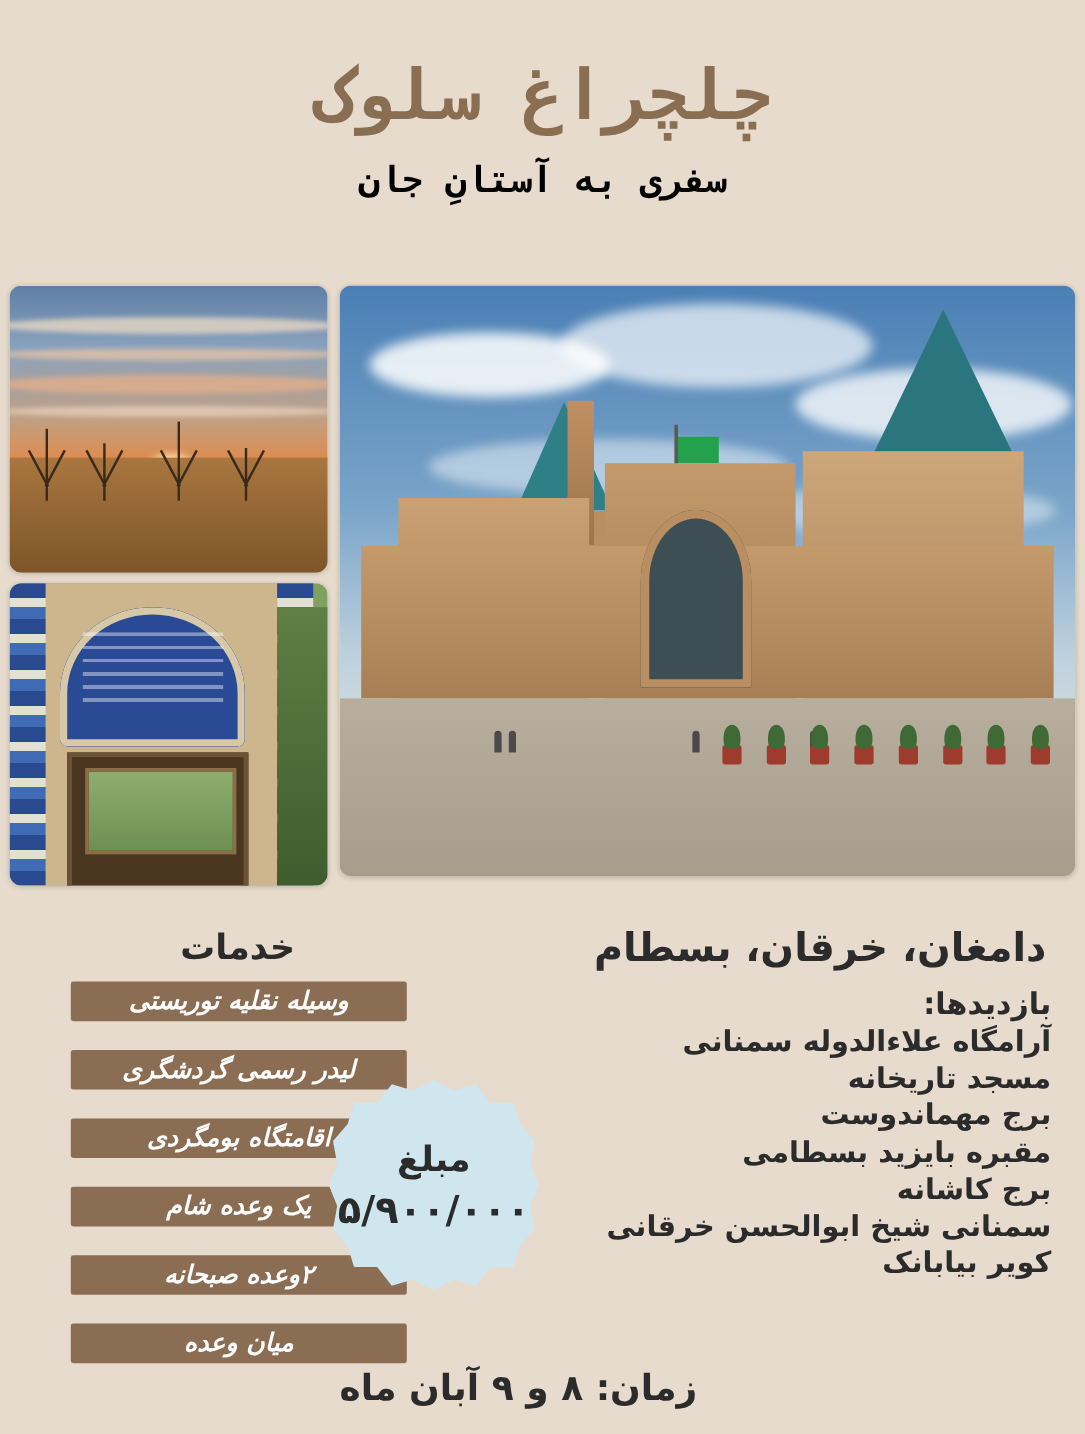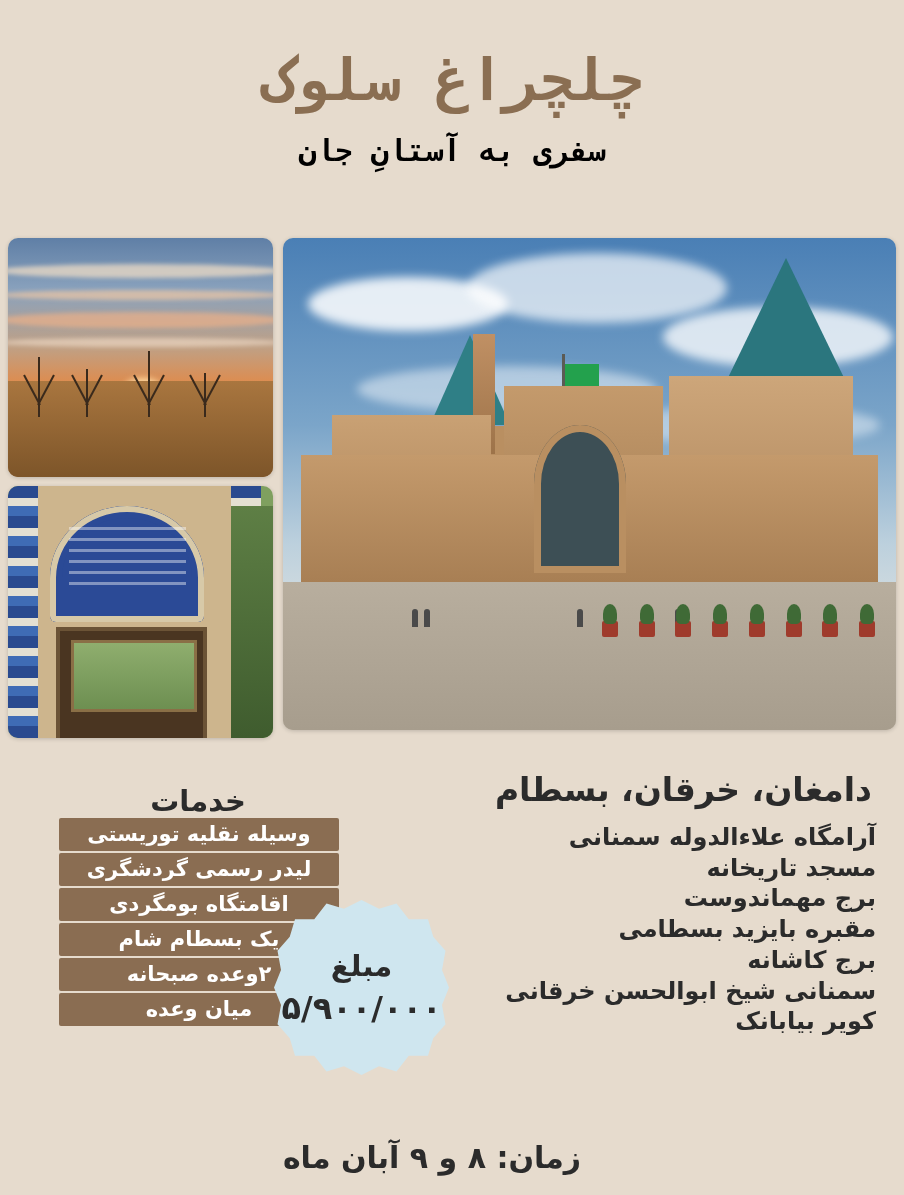--- a/index.html
+++ b/index.html
@@ -247,21 +247,21 @@
     text-align: right;
     font-size: 33px;
     font-weight: bold;
     color: #2b2b2b;
     direction: rtl;
     padding: 0 32px 0 0;
     margin: 0;
   }
   .services-title {
     position: absolute;
-    top: 14px;
+    top: 2px;
     right: 556px;
     width: 300px;
     text-align: center;
     font-size: 29px;
     font-weight: bold;
     color: #2b2b2b;
     direction: rtl;
   }
   .visits {
     position: absolute;
@@ -297,22 +297,23 @@
   }
   .service-item {
     background: #8a6d52;
     color: #ffffff;
     font-size: 21px;
     font-weight: bold;
     text-align: center;
     direction: rtl;
     height: 33px;
     line-height: 33px;
-    margin-bottom: 2px;
+    margin-bottom: 24px;
     border-radius: 2px;
+    font-style: italic;
   }
 
   .price-badge {
     position: absolute;
     top: 130px;
     right: 455px;
     width: 175px;
     height: 175px;
     background: #cfe6ef;
     display: flex;
@@ -433,36 +434,37 @@
 
   </div>
 
   <div class="lower">
 
     <h2 class="dest-title">دامغان، خرقان، بسطام</h2>
 
     <div class="services-title">خدمات</div>
 
     <div class="visits">
+      <div class="visits-head">بازدیدها:</div>
       <ul class="visits-list">
         <li>آرامگاه علاءالدوله سمنانی</li>
         <li>مسجد تاریخانه</li>
         <li>برج مهماندوست</li>
         <li>مقبره بایزید بسطامی</li>
         <li>برج کاشانه</li>
         <li>سمنانی شیخ ابوالحسن خرقانی</li>
         <li>کویر بیابانک</li>
       </ul>
     </div>
 
     <div class="services">
       <div class="service-item">وسیله نقلیه توریستی</div>
       <div class="service-item">لیدر رسمی گردشگری</div>
       <div class="service-item">اقامتگاه بومگردی</div>
-      <div class="service-item">یک بسطام شام</div>
+      <div class="service-item">یک وعده شام</div>
       <div class="service-item">۲وعده صبحانه</div>
       <div class="service-item">میان وعده</div>
     </div>
 
     <div class="price-badge">
       <div class="price-label">مبلغ</div>
       <div class="price-value">۵/۹۰۰/۰۰۰</div>
     </div>
 
   </div>

